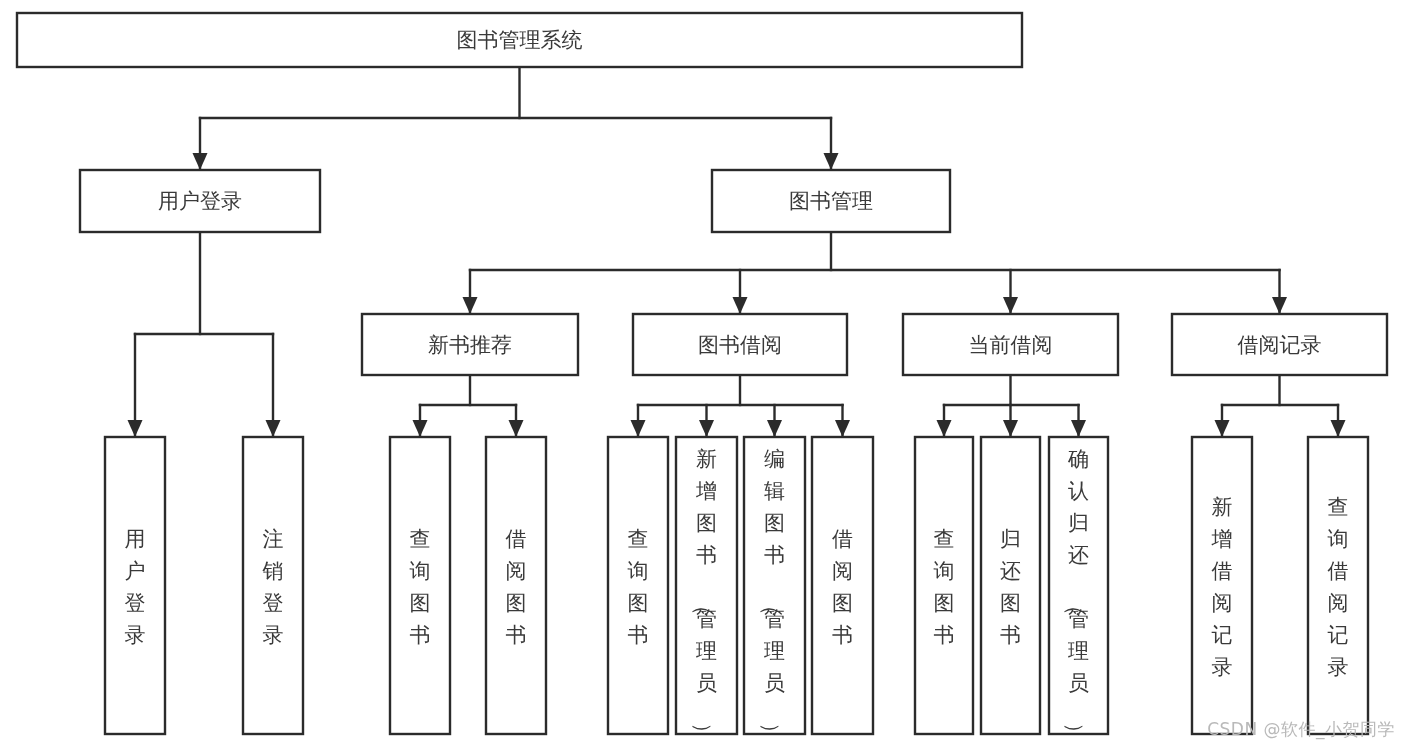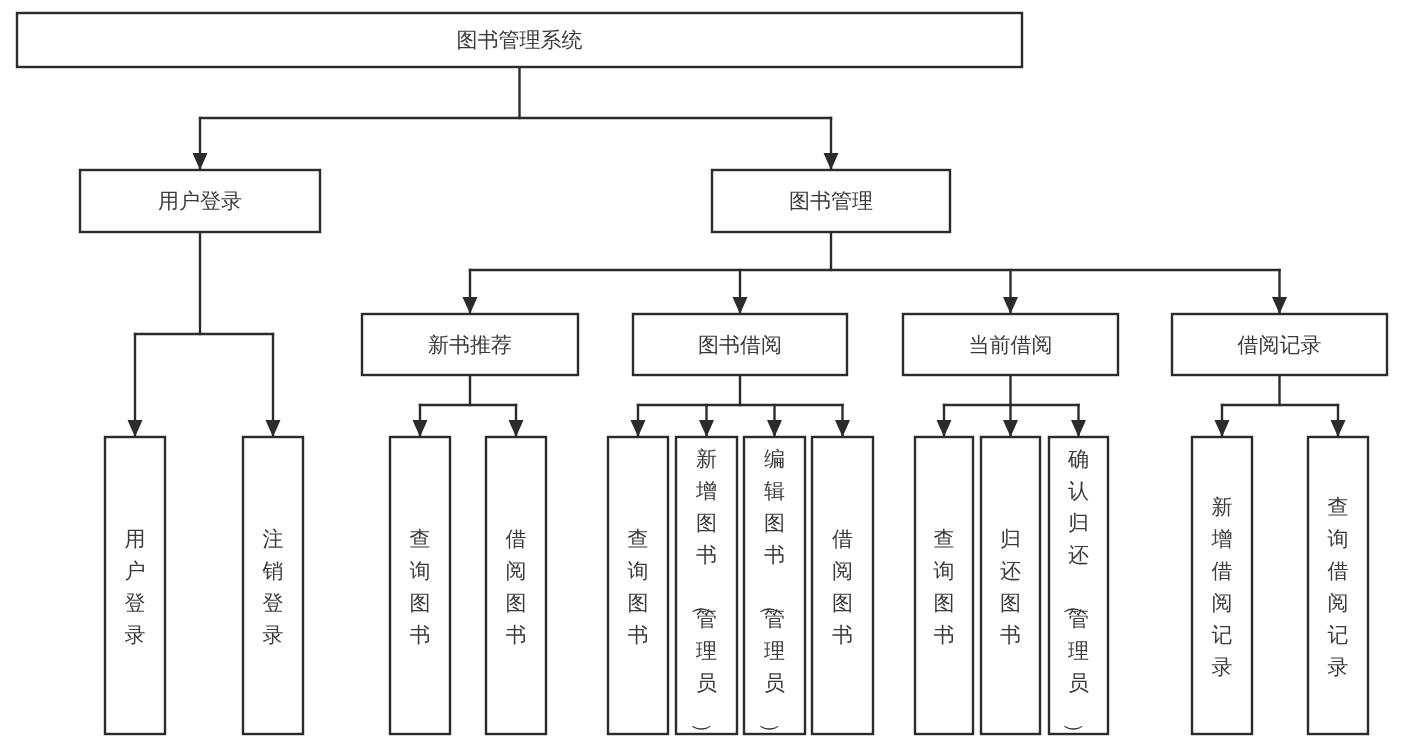--- a/index.html
+++ b/index.html
@@ -219,14 +219,15 @@
           <rect x="1192" y="437" width="60" height="297" class="node-rect"></rect>
           <text x="1222" y="514.46" class="node-label-vert"><tspan x="1222" dy="0">新</tspan><tspan x="1222" dy="32">增</tspan><tspan x="1222" dy="32">借</tspan><tspan x="1222" dy="32">阅</tspan><tspan x="1222" dy="32">记</tspan><tspan x="1222" dy="32">录</tspan></text>
         </g>
         <g>
           <rect x="1308" y="437" width="60" height="297" class="node-rect"></rect>
           <text x="1338" y="514.46" class="node-label-vert"><tspan x="1338" dy="0">查</tspan><tspan x="1338" dy="32">询</tspan><tspan x="1338" dy="32">借</tspan><tspan x="1338" dy="32">阅</tspan><tspan x="1338" dy="32">记</tspan><tspan x="1338" dy="32">录</tspan></text>
         </g>
       </g>
   </svg>
 
+  <div class="watermark">CSDN @软件_小贺同学</div>
 
 </div>
 
 </body></html>

